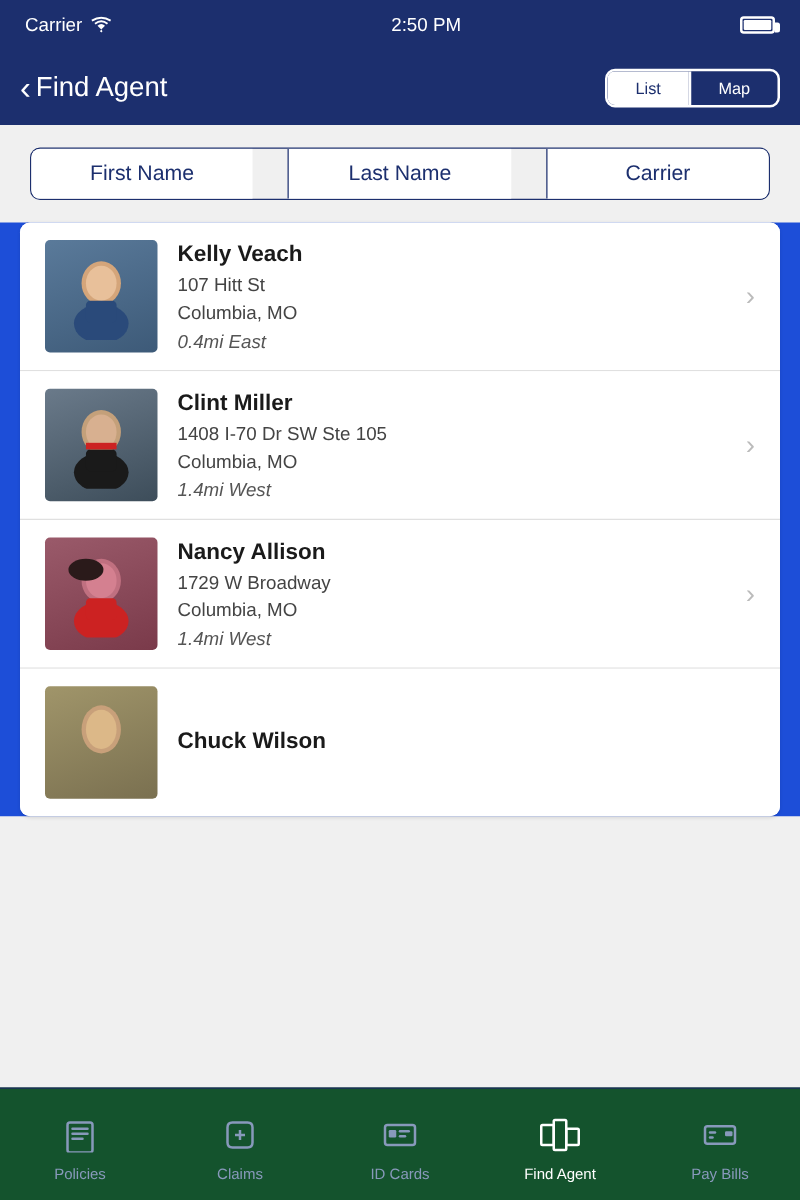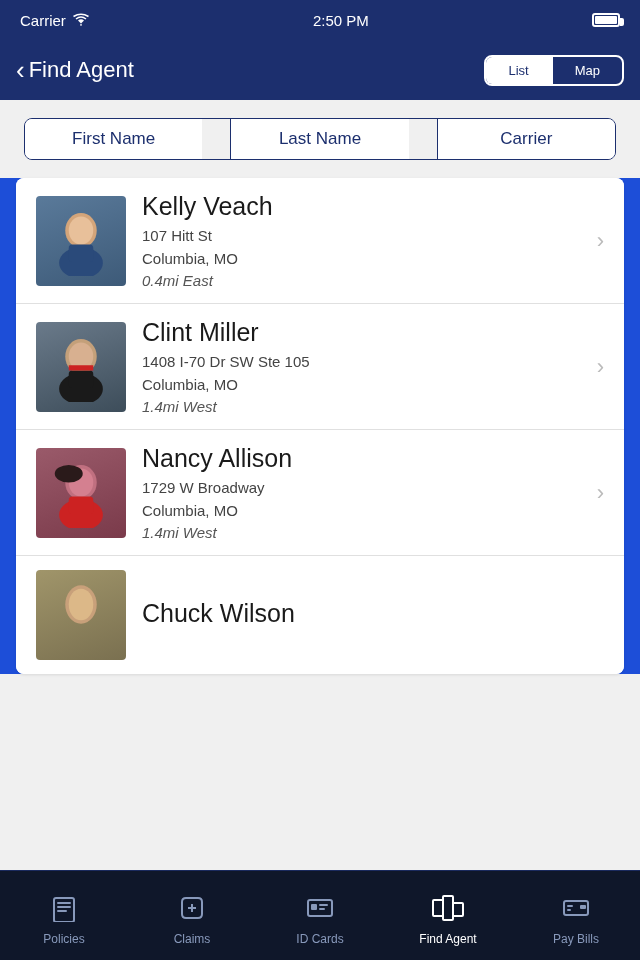--- a/index.html
+++ b/index.html
@@ -155,22 +155,22 @@
       overflow: hidden;
       display: flex;
       align-items: center;
       justify-content: center;
     }
     .agent-info {
       flex: 1;
       padding: 0 16px;
     }
     .agent-name {
-      font-size: 25px;
-      font-weight: 400;
+      font-size: 18px;
+      font-weight: 700;
       color: #1a1a1a;
       margin-bottom: 4px;
     }
     .agent-address {
       font-size: 15px;
       color: #444;
       line-height: 1.5;
     }
     .agent-distance {
       font-size: 15px;
@@ -203,21 +203,21 @@
       width: 70px;
       height: 70px;
     }
 
     
     .tab-bar {
       position: absolute;
       bottom: 0;
       left: 0;
       right: 0;
-      background: #0f172a;
+      background: #14532d;
       height: 90px;
       display: flex;
       align-items: center;
       border-top: 1px solid #1a2a5e;
     }
     .tab-item {
       flex: 1;
       display: flex;
       flex-direction: column;
       align-items: center;

